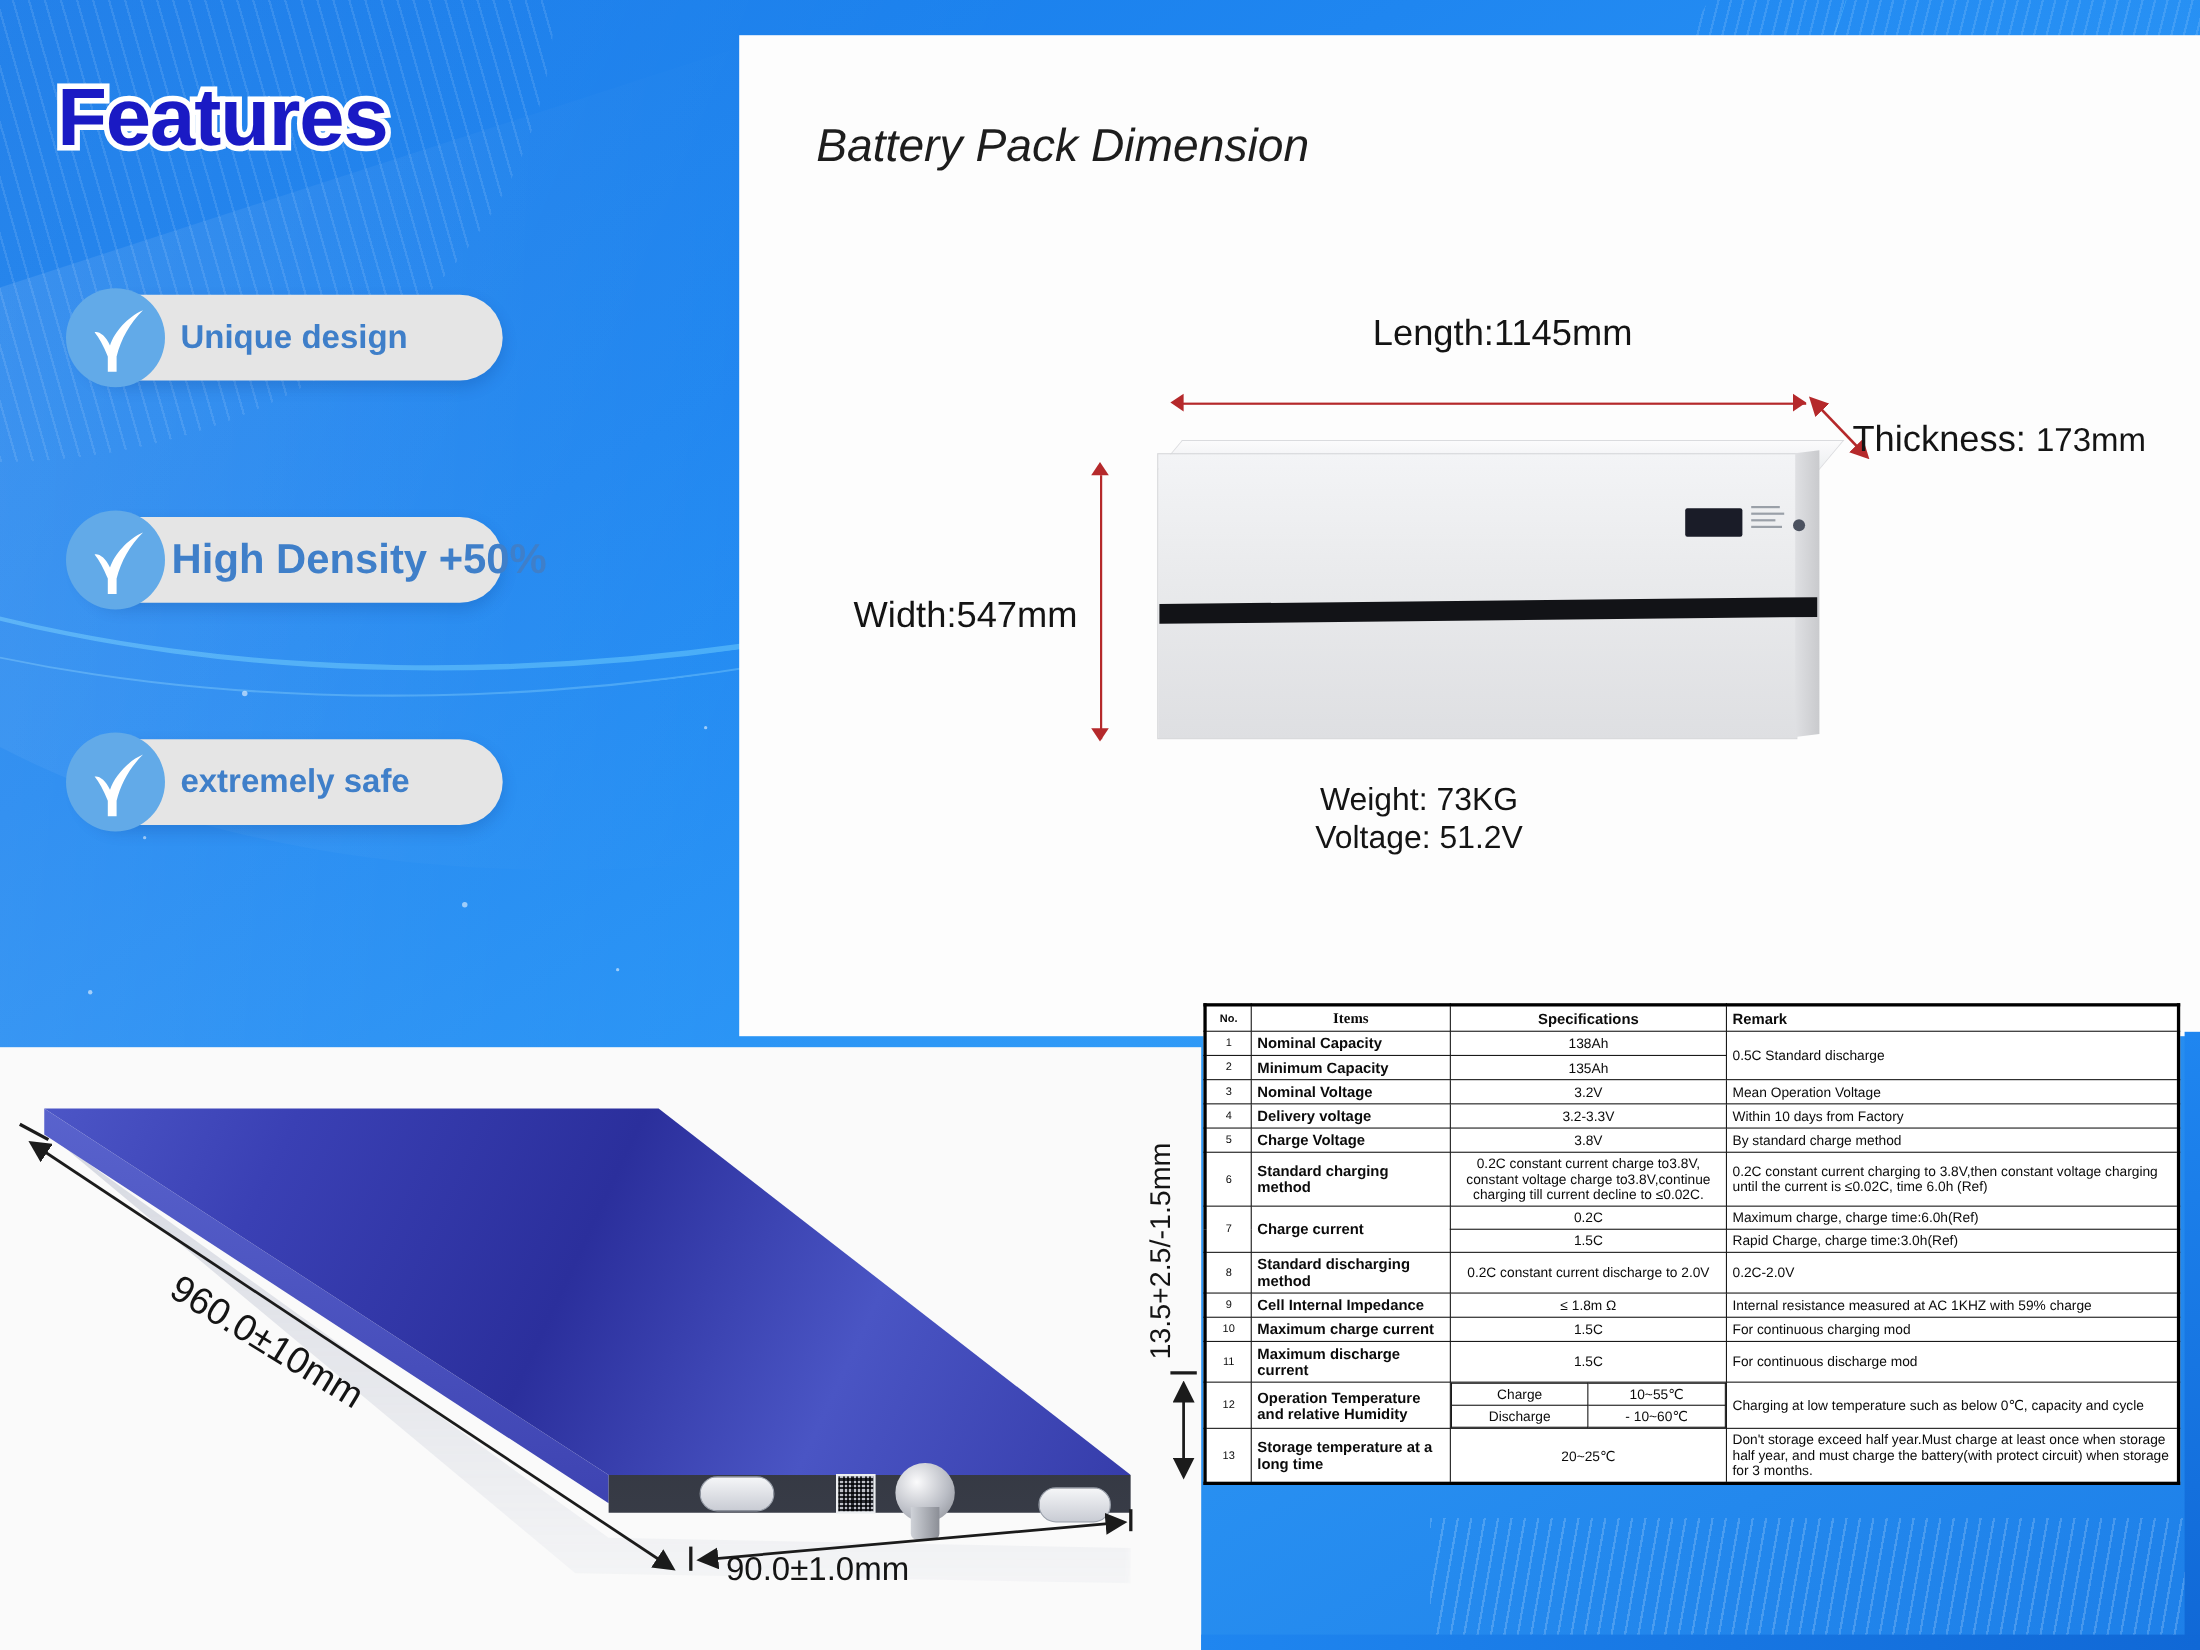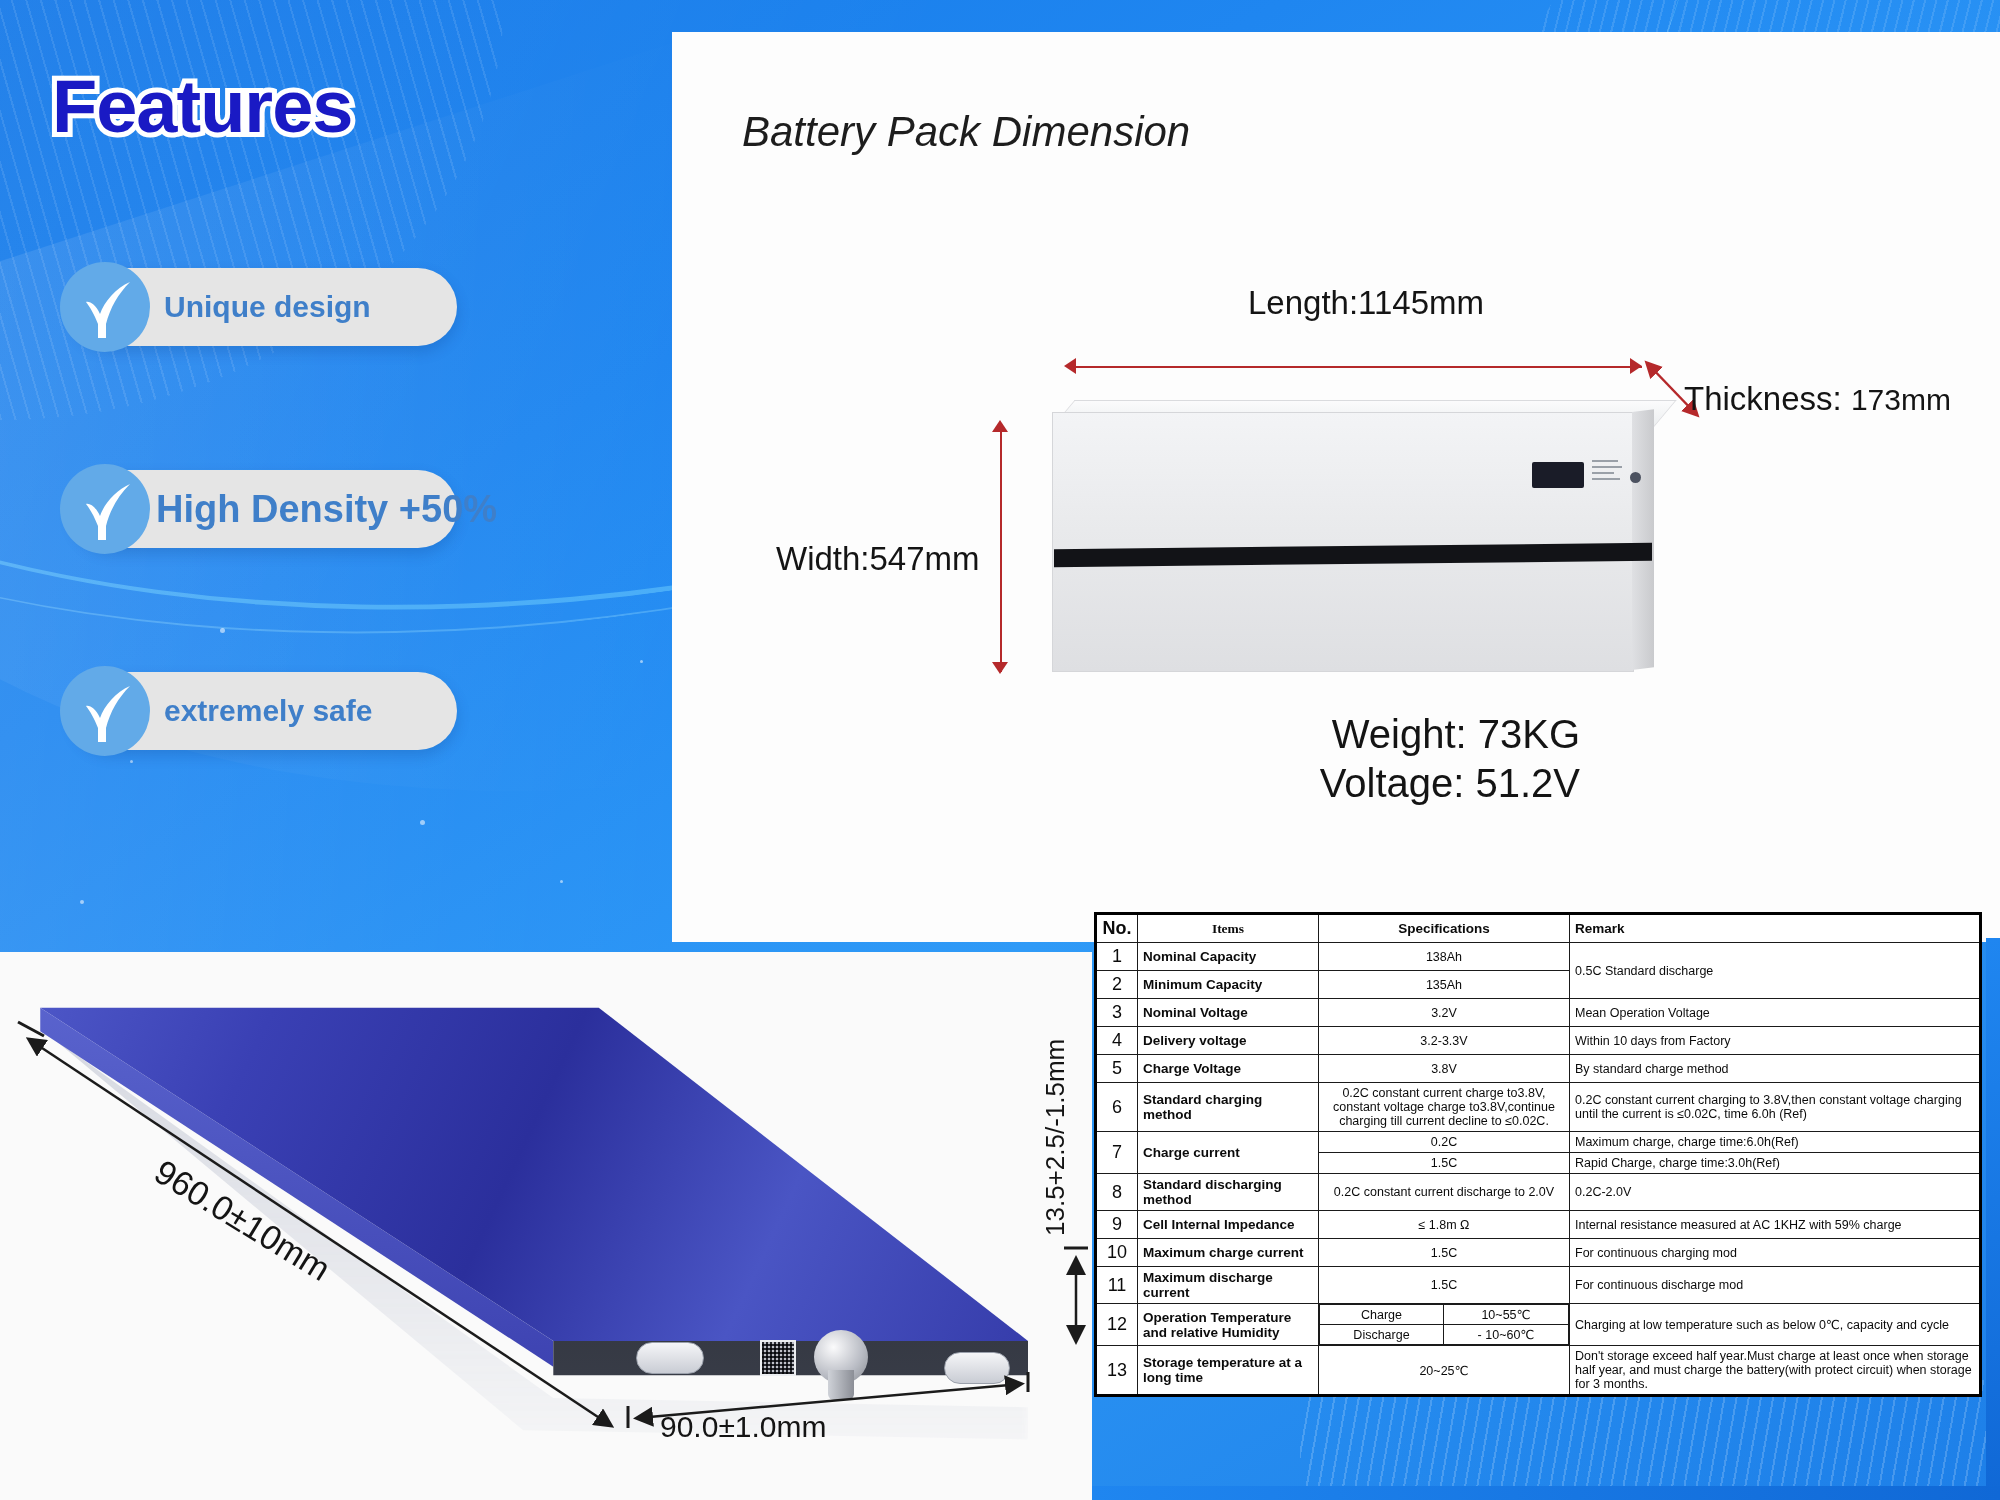--- a/index.html
+++ b/index.html
@@ -93,22 +93,22 @@
   .panel-title{
     position:absolute;left:742px;top:108px;
     font-size:42px;font-style:italic;color:#1d1d1d;font-weight:400;
   }
   .lbl{position:absolute;color:#141414;white-space:nowrap;}
   .lbl-length{left:1248px;top:284px;font-size:33px;}
   .lbl-width{left:776px;top:540px;font-size:33px;}
   .lbl-thickness{left:1684px;top:380px;font-size:33px;font-weight:500;}
   .lbl-thickness .val{font-size:30px;}
   .summary{
-    position:absolute;left:1000px;top:710px;width:580px;text-align:right;
-    font-size:40px;color:#141414;line-height:1.22;
+    position:absolute;left:1000px;top:710px;width:580px;text-align:center;
+    font-size:29px;color:#141414;line-height:1.22;
   }
 
   
   .arrow-h{position:absolute;height:2px;background:#b5292b;}
   .arrow-v{position:absolute;width:2px;background:#b5292b;}
   .ah-head{position:absolute;width:0;height:0;border-top:8px solid transparent;border-bottom:8px solid transparent;}
   .av-head{position:absolute;width:0;height:0;border-left:8px solid transparent;border-right:8px solid transparent;}
 
   
   .pack{position:absolute;left:1052px;top:400px;width:600px;height:270px;}
@@ -147,21 +147,21 @@
   .spec-table{
     position:absolute;left:1094px;top:912px;width:888px;
     border-collapse:collapse;background:#ffffff;
     font-size:12.5px;color:#0b0b0b;
     border:3px solid #000;
   }
   .spec-table td,.spec-table th{
     border:1px solid #1a1a1a;padding:3px 5px;vertical-align:middle;
   }
   .spec-table th{font-weight:bold;text-align:center;font-size:13.5px;}
-  .spec-table .c-no{width:30px;text-align:center;font-size:18px;}
+  .spec-table .c-no{width:30px;text-align:center;font-size:10px;}
   .spec-table .c-item{width:170px;font-weight:bold;font-size:13.5px;}
   .spec-table .c-spec{width:240px;text-align:center;}
   .spec-table .c-rem{text-align:left;}
   .spec-table th.c-item{text-align:center;font-family:Liberation Serif, serif;}
   .sub-t{width:100%;border-collapse:collapse;}
   .sub-t td{border:1px solid #1a1a1a;text-align:center;padding:2px 4px;}
 
   
   .cell-area{position:absolute;left:0;top:952px;width:1092px;height:548px;background:#fafafa;}
   .cell-slab{position:absolute;left:18px;top:32px;width:1010px;height:430px;}

